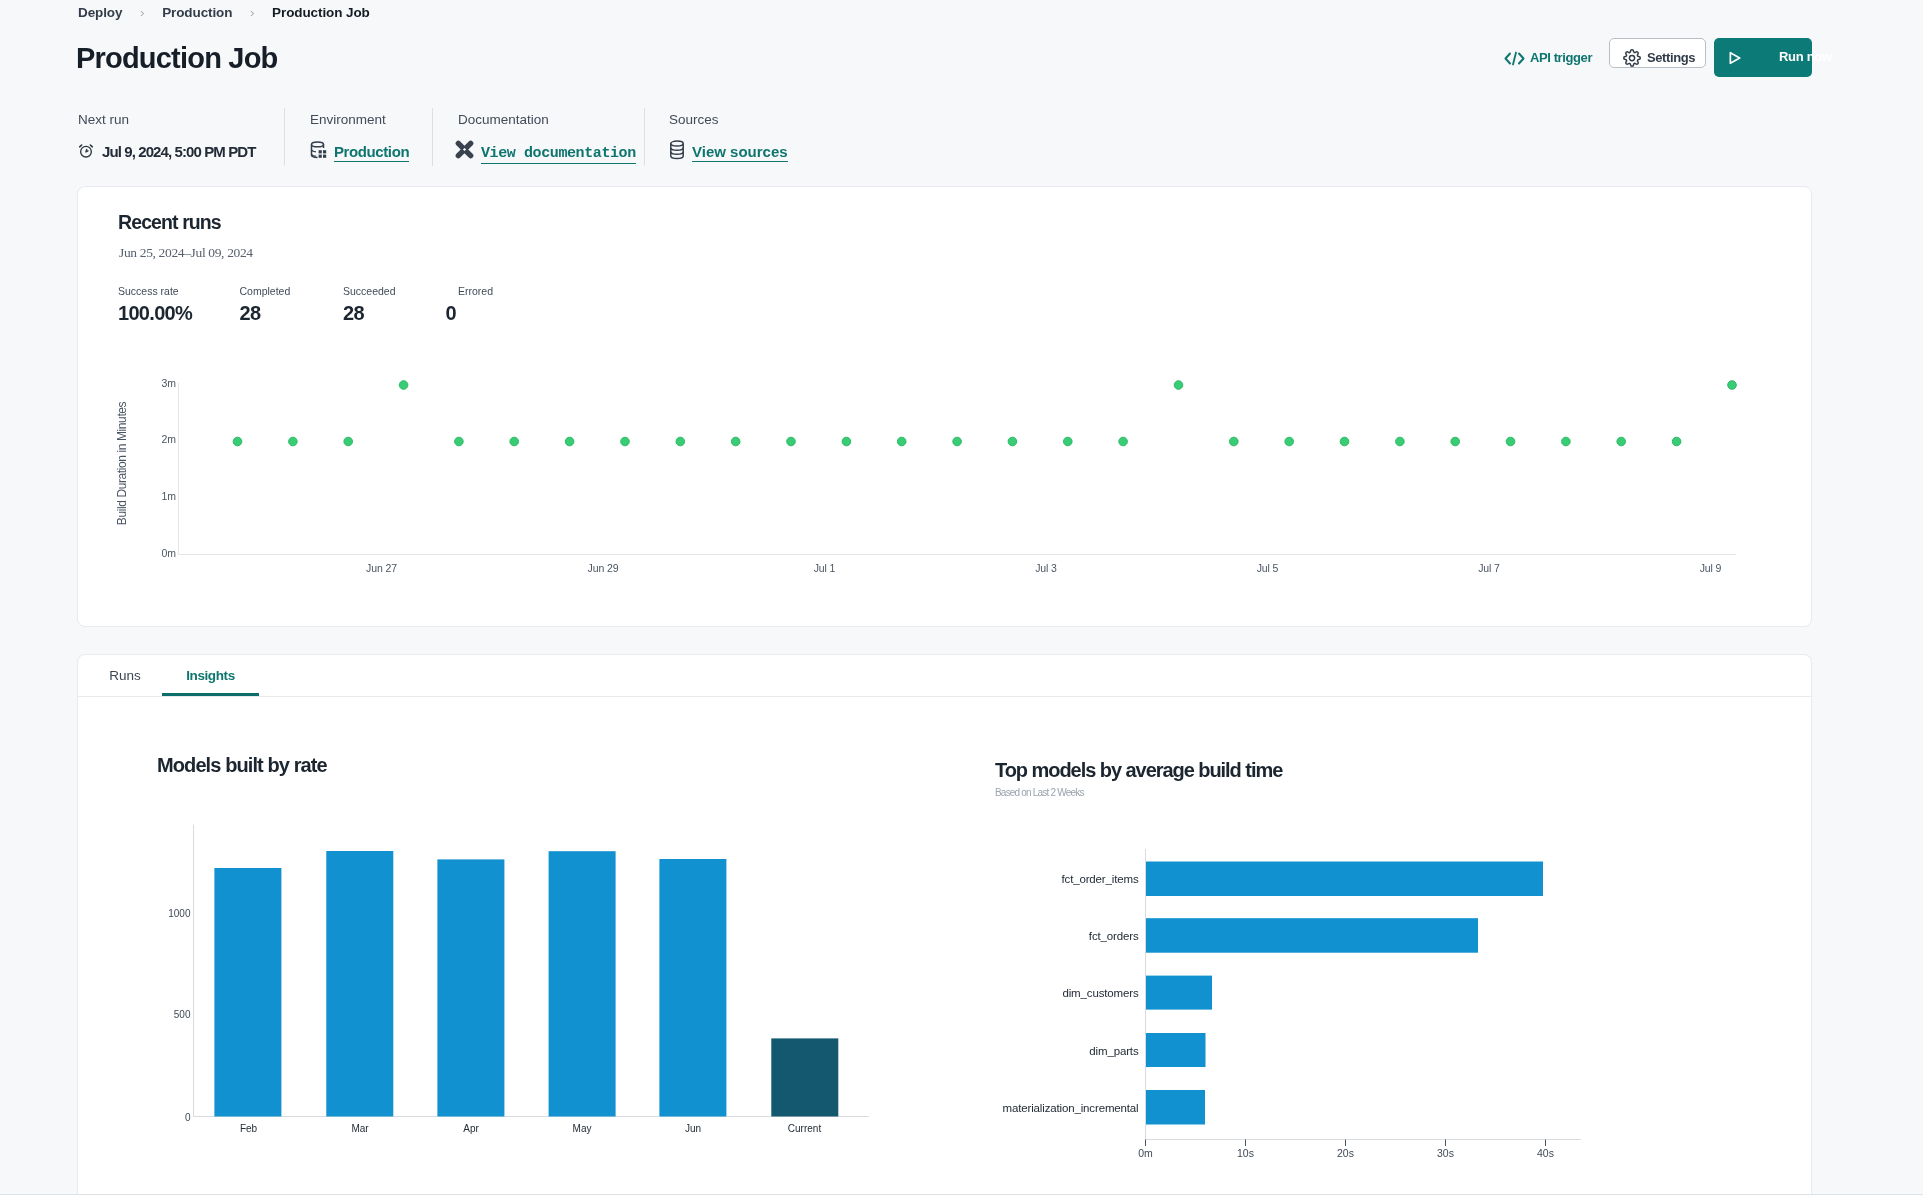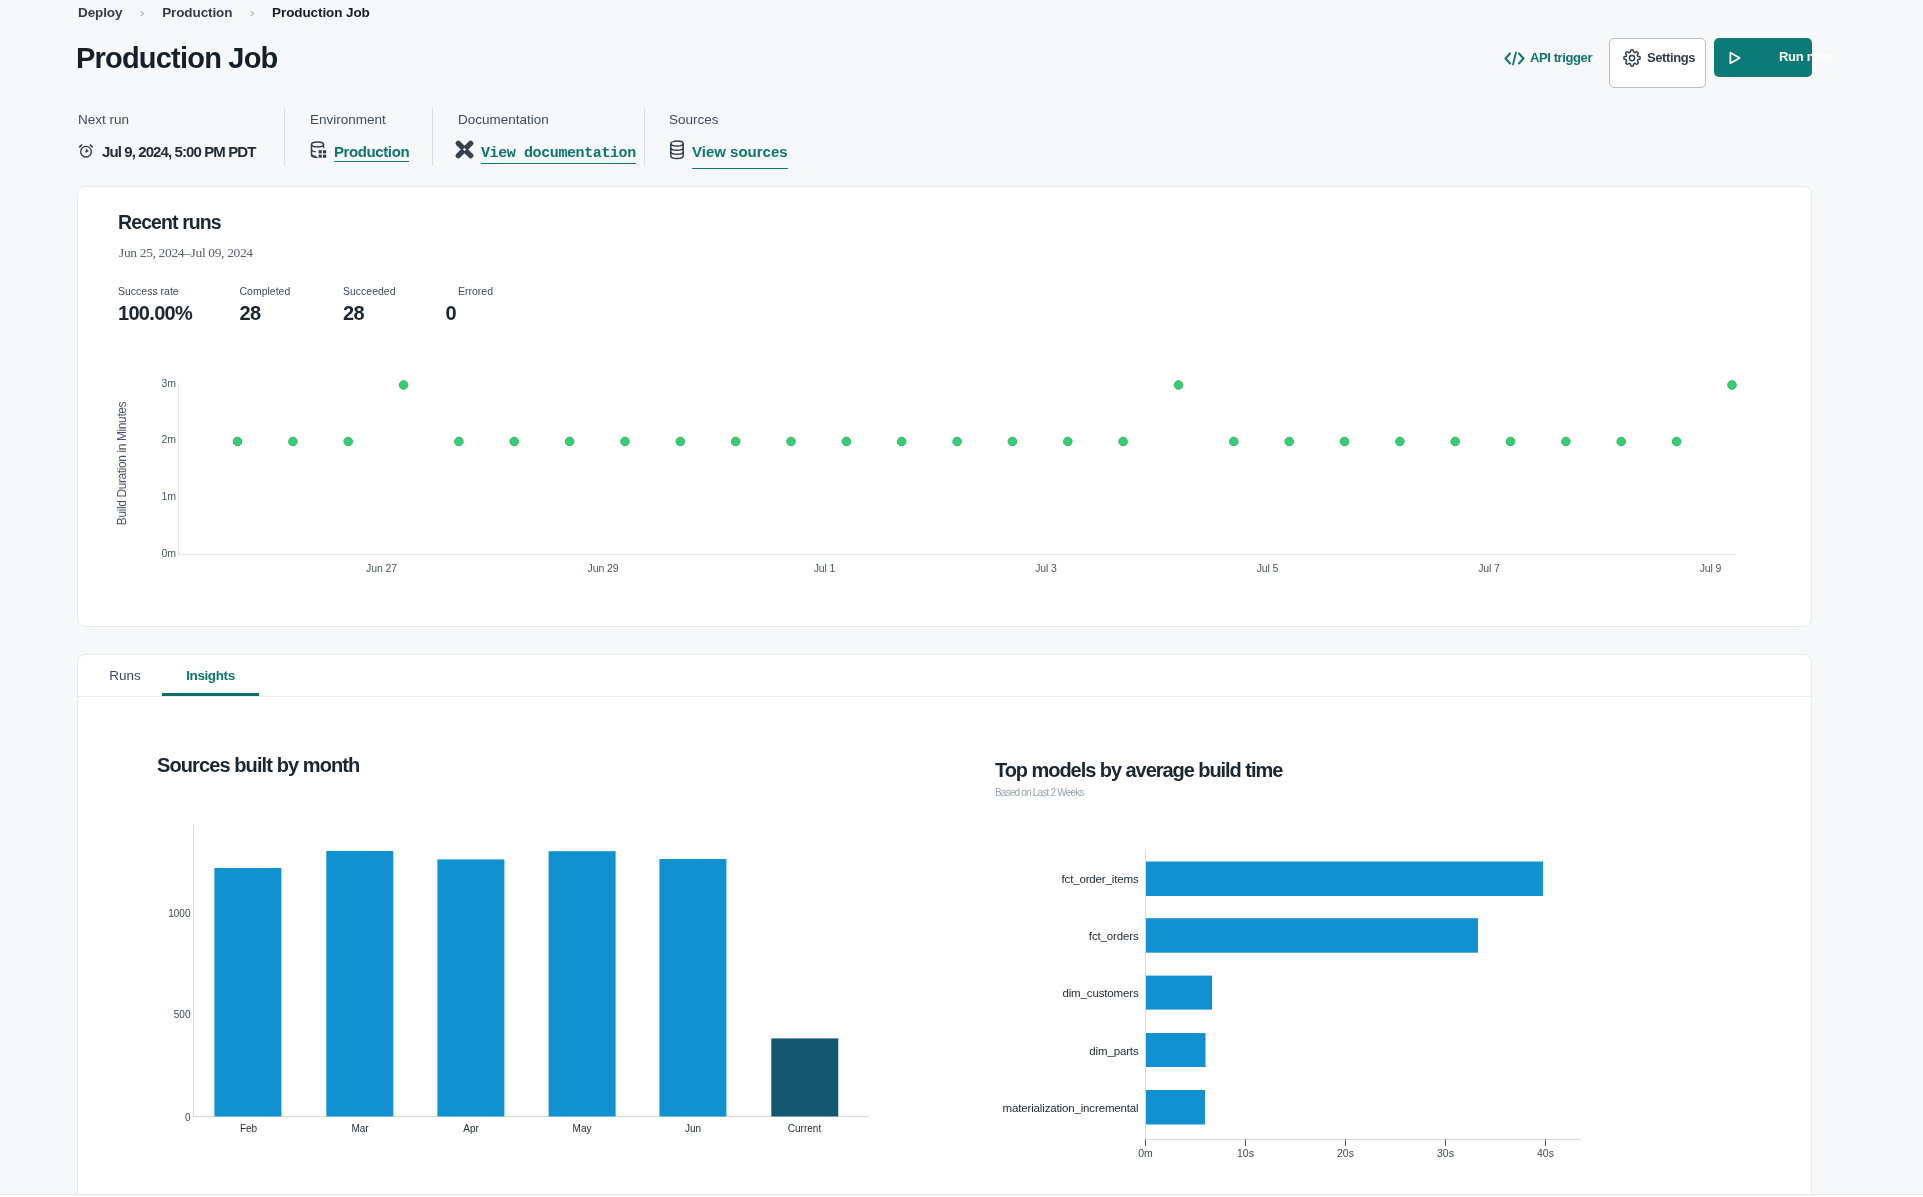--- a/index.html
+++ b/index.html
@@ -25,21 +25,21 @@
 
 <div class="abs" style="left:1504px; top:46px; width:120px; height:24px; white-space:nowrap;">
   <svg width="21" height="15" viewBox="0 0 21 15" style="position:absolute; left:0; top:5px;">
     <path d="M6 2.5 L1.5 7.5 L6 12.5" fill="none" stroke="#0e756f" stroke-width="2" stroke-linecap="round" stroke-linejoin="round"></path>
     <path d="M15 2.5 L19.5 7.5 L15 12.5" fill="none" stroke="#0e756f" stroke-width="2" stroke-linecap="round" stroke-linejoin="round"></path>
     <path d="M12 1.5 L9 13.5" fill="none" stroke="#0e756f" stroke-width="1.8" stroke-linecap="round"></path>
   </svg>
   <span class="teal" style="position:absolute; left:26px; top:4px; font-size:13px; font-weight:700; letter-spacing:-0.4px;">API trigger</span>
 </div>
 
-<div class="abs" style="left:1609px; top:38px; width:97px; height:50px; background:#fff; border:1px solid #b8bfc7; border-radius:5px;">
+<div class="abs" style="left:1609px; top:38px; width:97px; height:30px; background:#fff; border:1px solid #b8bfc7; border-radius:5px;">
   <svg width="18" height="18" viewBox="0 0 24 24" style="position:absolute; left:13px; top:10px;">
     <path fill="none" stroke="#333d49" stroke-width="2" stroke-linecap="round" stroke-linejoin="round" d="M12 15.5A3.5 3.5 0 1 0 12 8.5a3.5 3.5 0 0 0 0 7z"></path>
     <path fill="none" stroke="#333d49" stroke-width="2" stroke-linecap="round" stroke-linejoin="round" d="M19.4 15a1.65 1.65 0 0 0 .33 1.82l.06.06a2 2 0 1 1-2.83 2.83l-.06-.06a1.65 1.65 0 0 0-1.82-.33 1.65 1.65 0 0 0-1 1.51V21a2 2 0 1 1-4 0v-.09A1.65 1.65 0 0 0 9 19.4a1.65 1.65 0 0 0-1.82.33l-.06.06a2 2 0 1 1-2.83-2.83l.06-.06a1.65 1.65 0 0 0 .33-1.82 1.65 1.65 0 0 0-1.51-1H3a2 2 0 1 1 0-4h.09A1.65 1.65 0 0 0 4.6 9a1.65 1.65 0 0 0-.33-1.82l-.06-.06a2 2 0 1 1 2.83-2.83l.06.06a1.65 1.65 0 0 0 1.82.33H9a1.65 1.65 0 0 0 1-1.51V3a2 2 0 1 1 4 0v.09a1.65 1.65 0 0 0 1 1.51 1.65 1.65 0 0 0 1.82-.33l.06-.06a2 2 0 1 1 2.83 2.83l-.06.06a1.65 1.65 0 0 0-.33 1.82V9a1.65 1.65 0 0 0 1.51 1H21a2 2 0 1 1 0 4h-.09a1.65 1.65 0 0 0-1.51 1z"></path>
   </svg>
   <span style="position:absolute; left:37px; top:11px; font-size:13px; font-weight:700; color:#333d49; letter-spacing:-0.4px; white-space:nowrap;">Settings</span>
 </div>
 
 <div class="abs" style="left:1714px; top:38px; width:98px; height:39px; background:#0c7a76; border-radius:5px;">
   <svg width="14" height="14" viewBox="0 0 15 15" style="position:absolute; left:13.5px; top:12.5px;">
     <path d="M2.5 1.8 L12.5 7.5 L2.5 13.2 Z" fill="none" stroke="#fff" stroke-width="1.8" stroke-linejoin="round"></path>
@@ -80,21 +80,21 @@
 <div class="abs" style="left:481px; top:143px; font-size:15px; font-weight:700; letter-spacing:-0.4px;"><span class="teal" style="border-bottom:1.5px solid #0e756f; padding-bottom:1px;font-family:Liberation Mono, monospace;">View documentation</span></div>
 
 <div class="abs" style="left:644px; top:108px; width:1px; height:58px; background:#dcdfe4;"></div>
 
 <div class="abs" style="left:669px; top:112px; font-size:13.5px; color:#414b59;">Sources</div>
 <svg width="16" height="20" viewBox="0 0 16 20" style="position:absolute; left:669px; top:140px;">
   <ellipse cx="8" cy="3.6" rx="6.2" ry="2.5" fill="none" stroke="#333f4d" stroke-width="1.5"></ellipse>
   <path d="M1.8 3.6 V16 c0 1.4 2.8 2.5 6.2 2.5 s6.2-1.1 6.2-2.5 V3.6" fill="none" stroke="#333f4d" stroke-width="1.5"></path>
   <path d="M1.8 7.7 c0 1.4 2.8 2.5 6.2 2.5 s6.2-1.1 6.2-2.5 M1.8 11.8 c0 1.4 2.8 2.5 6.2 2.5 s6.2-1.1 6.2-2.5" fill="none" stroke="#333f4d" stroke-width="1.5"></path>
 </svg>
-<div class="abs" style="left:692px; top:143px; font-size:15px; font-weight:700; letter-spacing:0px;"><span class="teal" style="border-bottom:1.5px solid #0e756f; padding-bottom:8px;">View sources</span></div>
+<div class="abs" style="left:692px; top:143px; font-size:15px; font-weight:700; letter-spacing:0px;"><span class="teal" style="border-bottom:1.5px solid #0e756f; padding-bottom:1px;">View sources</span></div>
 
 <div class="card" style="top:186px; height:441px;">
   <div class="abs" style="left:40px; top:24px; font-size:19.5px; font-weight:700; color:#1c2630; letter-spacing:-0.9px;">Recent runs</div>
   <div class="abs" style="left:41px; top:58px; font-size:13.5px; color:#59616e; letter-spacing:-0.35px;font-family:Liberation Serif, serif;">Jun 25, 2024–Jul 09, 2024</div>
 
   <div class="abs" style="left:40px; top:98px; font-size:10.5px; color:#414b59;">Success rate</div>
   <div class="abs" style="left:40px; top:115px; font-size:20px; font-weight:700; color:#1c2630; letter-spacing:-0.7px;">100.00%</div>
   <div class="abs" style="left:161.5px; top:98px; font-size:10.5px; color:#414b59;">Completed</div>
   <div class="abs" style="left:161.5px; top:115px; font-size:20px; font-weight:700; color:#1c2630; letter-spacing:-0.7px;">28</div>
   <div class="abs" style="left:265px; top:98px; font-size:10.5px; color:#414b59;">Succeeded</div>
@@ -151,21 +151,21 @@
 <circle cx="1732.0" cy="385.0" r="4.3" fill="#38cd75" stroke="#2eb865" stroke-width="1"></circle>
   </svg>
 </div>
 
 <div class="card" style="top:654px; height:545px; border-bottom:none; border-radius:8px 8px 0 0;">
   <div class="abs" style="left:0; top:0; width:100%; height:42px; border-bottom:1px solid #e8eaee;"></div>
   <div class="abs" style="left:9px; top:0; width:76px; height:42px; font-size:13.5px; color:#3d4754; text-align:center; line-height:42px;">Runs</div>
   <div class="abs" style="left:84px; top:0; width:97px; height:42px; font-size:13.5px; font-weight:700; color:#0e756f; letter-spacing:-0.4px; text-align:center; line-height:42px;">Insights</div>
   <div class="abs" style="left:84px; top:38px; width:97px; height:3px; background:#0c6e6b;"></div>
 
-  <div class="abs" style="left:79px; top:99px; font-size:20px; font-weight:700; color:#1c2630; letter-spacing:-0.9px;">Sources built by month</div>
+  <div class="abs" style="left:79px; top:99px; font-size:20px; font-weight:700; color:#1c2630; letter-spacing:-0.9px;">Models built by rate</div>
   <svg width="883" height="340" viewBox="77 814 883 340" style="position:absolute; left:-1px; top:159px;">
     <line x1="193.5" y1="824.7" x2="193.5" y2="1117" stroke="#d8dce1" stroke-width="1"></line>
     <line x1="193.5" y1="1116.5" x2="869" y2="1116.5" stroke="#d8dce1" stroke-width="1"></line>
     <g font-size="10" fill="#3f4956" text-anchor="end">
       <text x="190.5" y="916.5">1000</text>
       <text x="190.5" y="1017.5">500</text>
       <text x="190.5" y="1120.5">0</text>
     </g>
     <g fill="#1191d0">
       <rect x="214.4" y="868" width="67" height="248.5"></rect>

